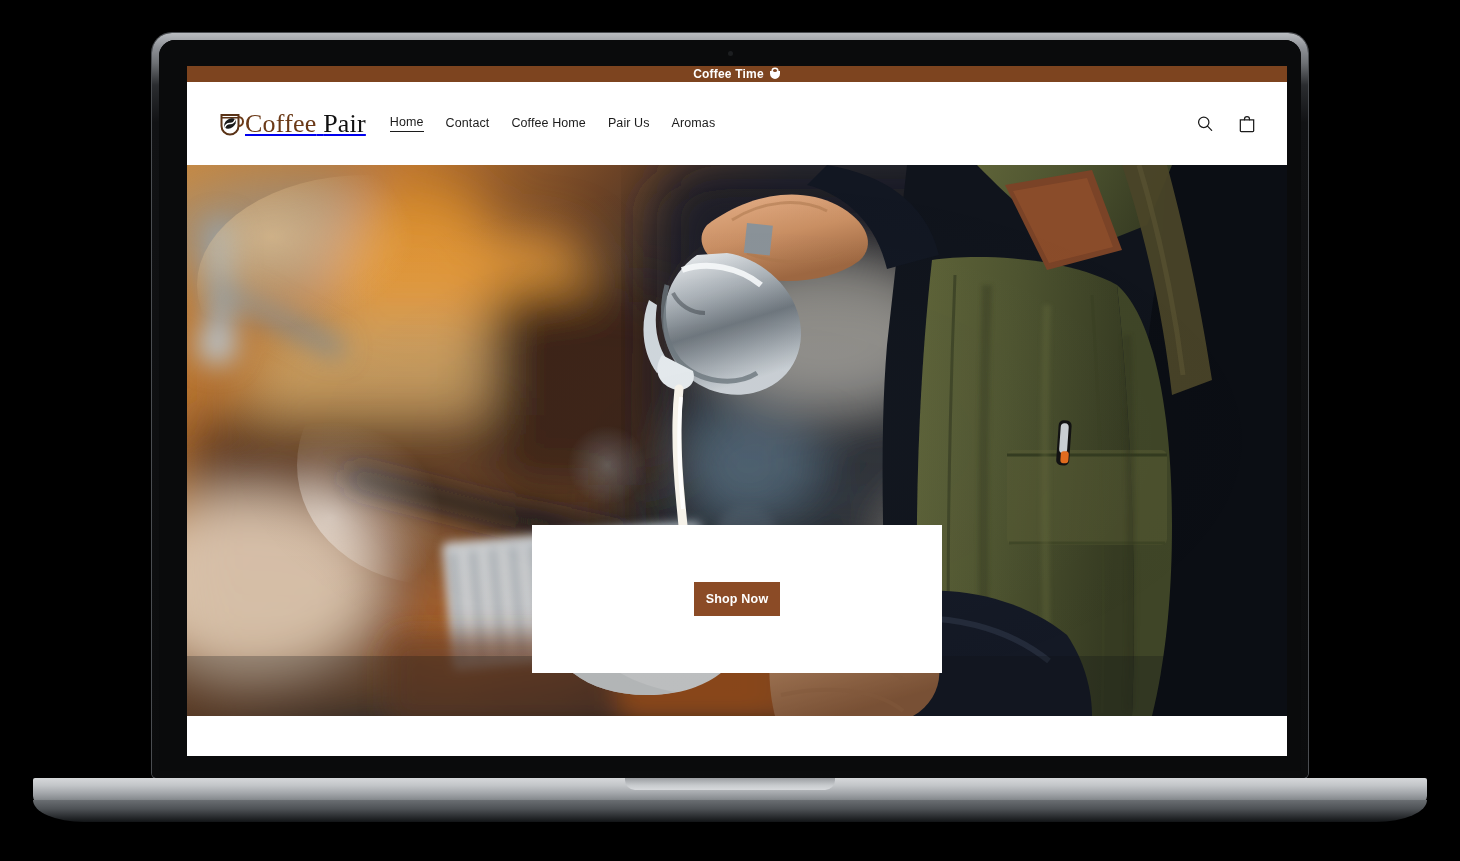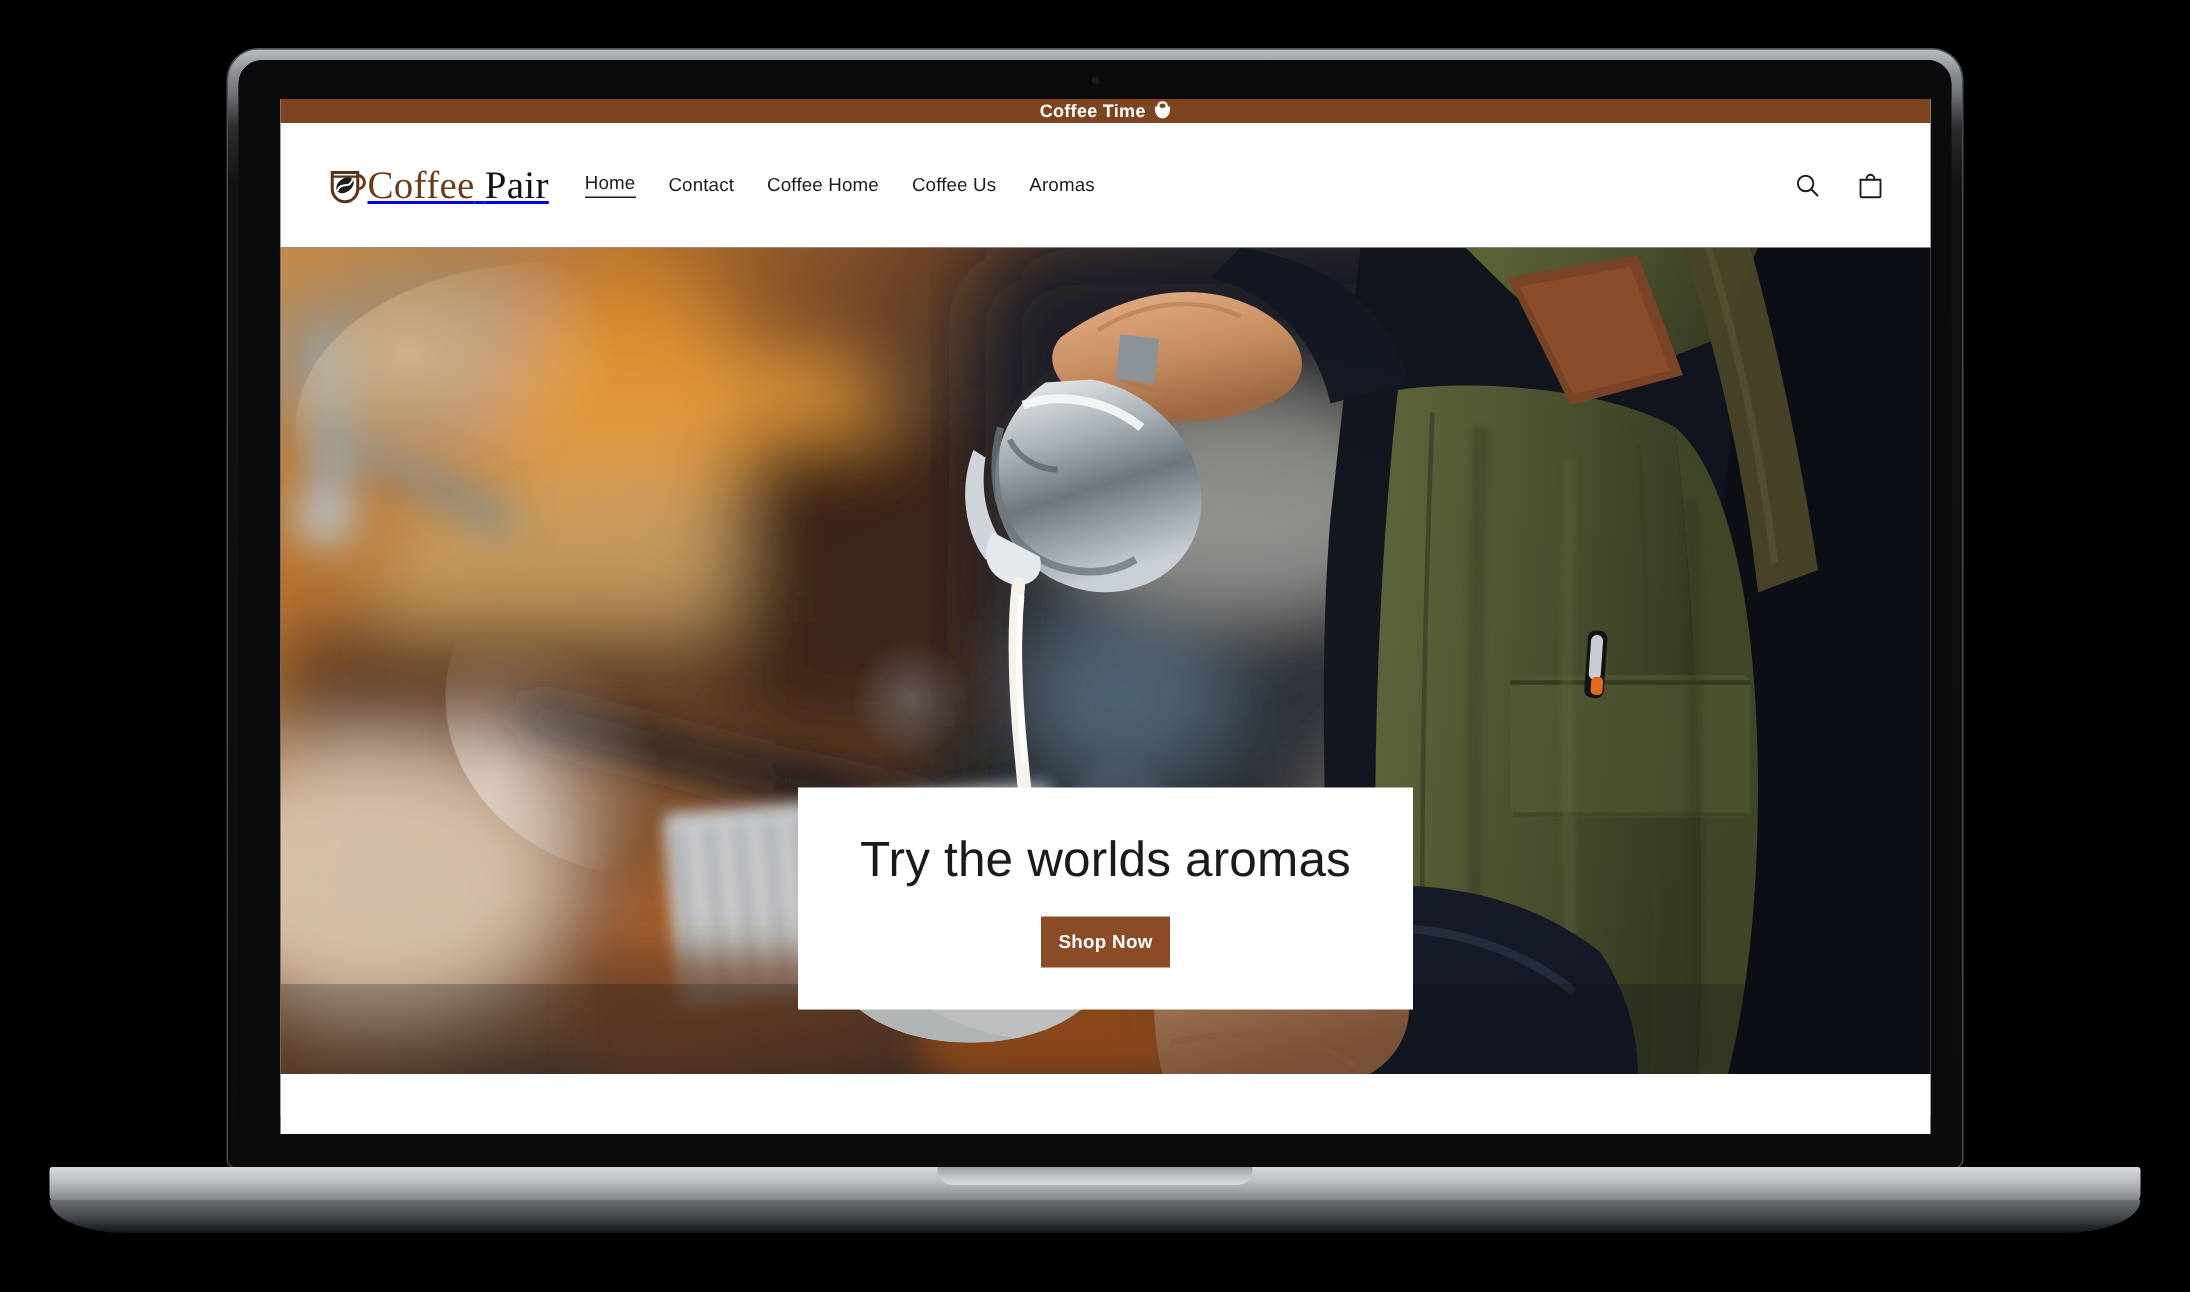--- a/index.html
+++ b/index.html
@@ -177,21 +177,21 @@
             </span>
             <span class="brand-text">
               <span class="b1">Coffee</span><span>&nbsp;</span><span class="b2">Pair</span>
             </span>
           </a>
 
           <nav class="nav">
             <a href="#" class="active">Home</a>
             <a href="#">Contact</a>
             <a href="#">Coffee Home</a>
-            <a href="#">Coffee Us</a>
+            <a href="#">Pair Us</a>
             <a href="#">Aromas</a>
           </nav>
 
           <div class="spacer"></div>
 
           <div class="icon-group">
             <span>
               <svg class="ic" viewBox="0 0 24 24" fill="none" stroke="#1c1c1c" stroke-width="1.5">
                 <circle cx="10.5" cy="10" r="6.2"></circle>
                 <line x1="15" y1="14.6" x2="20" y2="19.6" stroke-linecap="round"></line>
@@ -402,21 +402,20 @@
             <path d="M606 462 C648 450 694 458 720 486" stroke="#a87249" stroke-width="4" fill="none" opacity="0.55"></path>
             <path d="M598 498 C644 486 692 492 720 518" stroke="#a87249" stroke-width="4" fill="none" opacity="0.5"></path>
             <path d="M594 530 C640 520 690 524 716 546" stroke="#a87249" stroke-width="4" fill="none" opacity="0.45"></path>
             <path d="M600 440 C618 428 640 424 660 426 C640 436 618 446 604 462 Z" fill="#e7b58d" opacity="0.85"></path>
 
             <rect width="1100" height="551" fill="url(#glowC)" opacity="0.03"></rect>
             <rect width="1100" height="60" y="491" fill="#0d0f12" opacity="0.25"></rect>
           </svg>
 
           <div class="hero-card">
-            <div class="hero-title">Try the worlds aromas</div>
             <button class="shop-btn">Shop Now</button>
           </div>
         </div>
 
         <div class="below-fold"></div>
       </div>
     </div>
   </div>
 
   <div class="base">

